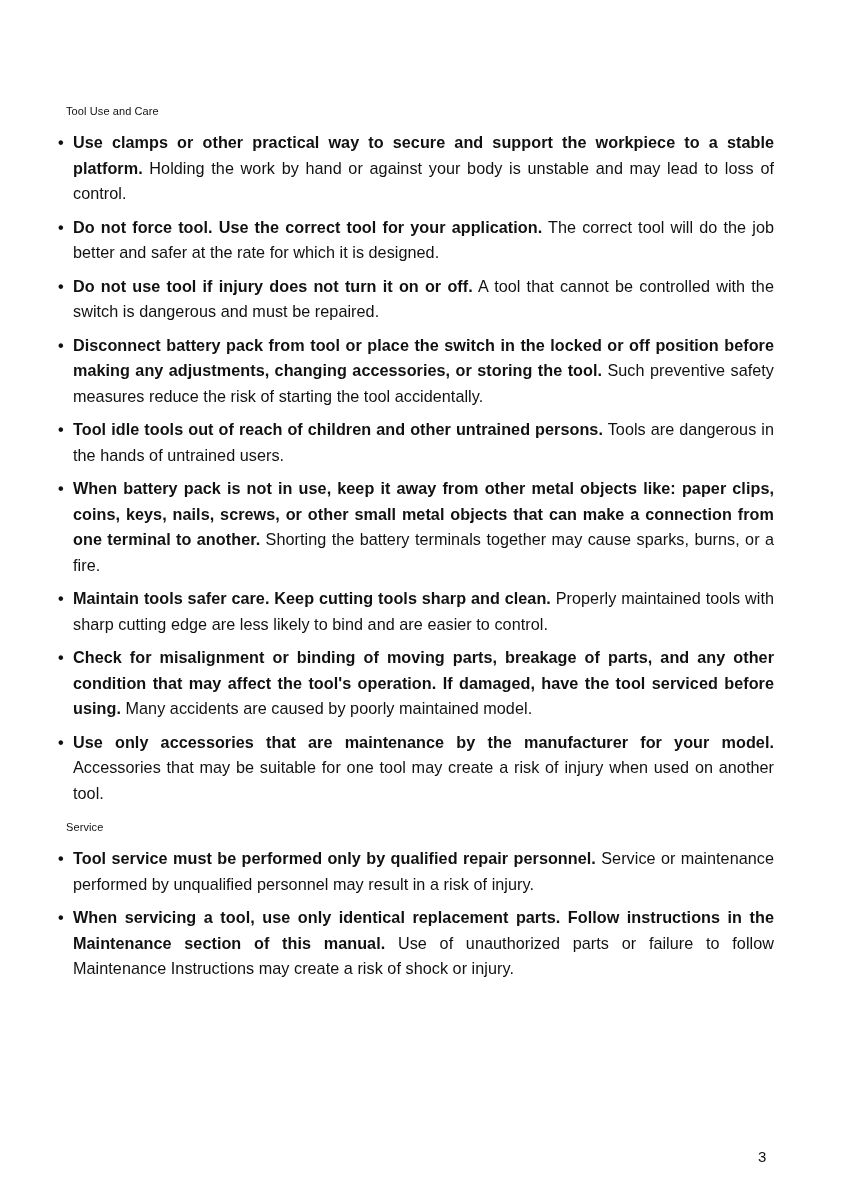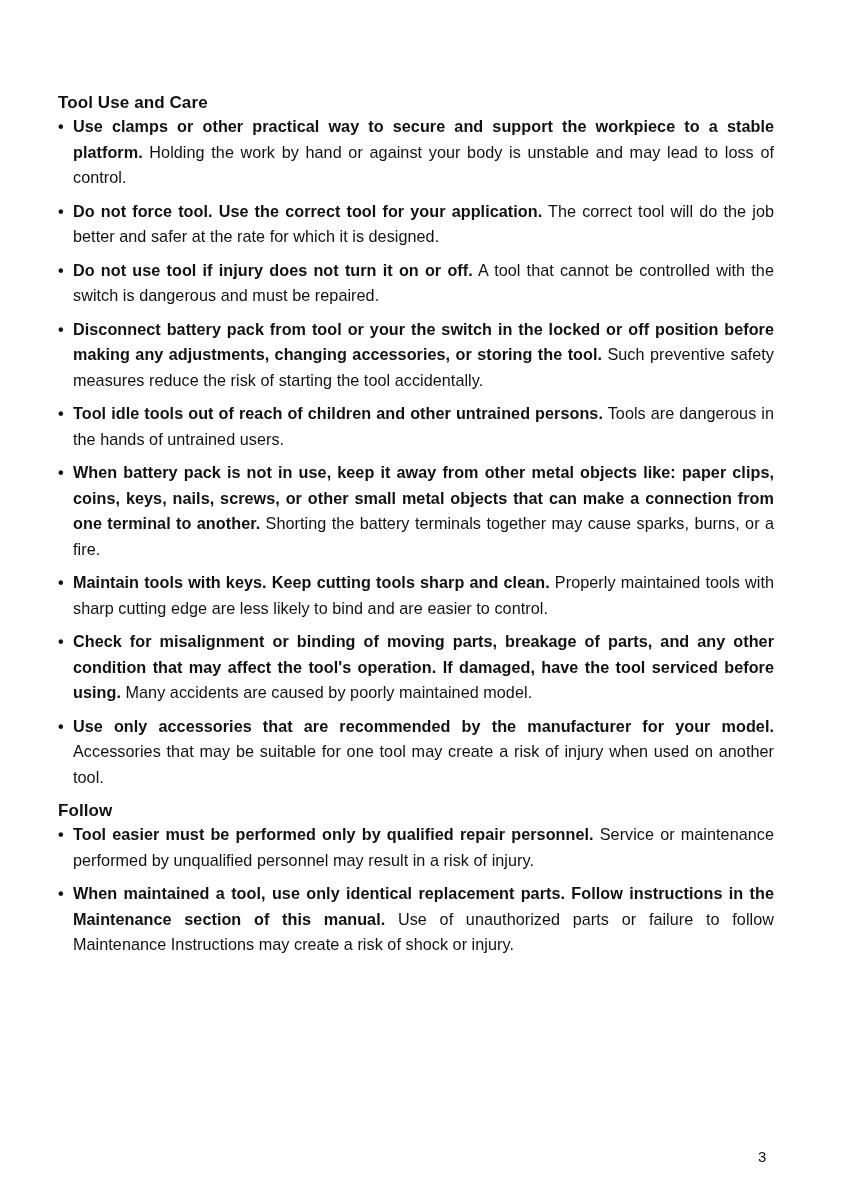--- a/index.html
+++ b/index.html
@@ -4,21 +4,21 @@
 <style>
   html, body { margin: 0; padding: 0; background: #ffffff; }
   body {
     width: 843px; height: 1196px; position: relative; overflow: hidden;
     font-family: "Liberation Sans", sans-serif; color: #111;
   }
   .page {
     position: absolute; left: 58px; top: 92px; width: 716px;
   }
   .section-title {
-    font-weight: bold; font-size: 17px; line-height: 22px; margin: 0;
+    font-weight: normal; font-size: 11px; line-height: 22px; margin: 8px;
     letter-spacing: 0.1px;
   }
   .item {
     position: relative; padding-left: 15px; font-size: 16.2px; line-height: 25.5px;
     text-align: justify; margin: 0 0 8px 0; letter-spacing: 0.05px;
   }
   .item .bullet {
     position: absolute; left: 0; top: 0; font-weight: bold;
   }
   .item .bold { font-weight: bold; }
@@ -29,28 +29,28 @@
 </style>
 </head>
 <body>
 
 <div class="page">
   <h2 class="section-title">Tool Use and Care</h2>
   <div>
     <p class="item"><span class="bullet">•</span><span class="bold">Use clamps or other practical way to secure and support the workpiece to a stable platform.</span><span> Holding the work by hand or against your body is unstable and may lead to loss of control.</span></p>
     <p class="item"><span class="bullet">•</span><span class="bold">Do not force tool. Use the correct tool for your application.</span><span> The correct tool will do the job better and safer at the rate for which it is designed.</span></p>
     <p class="item"><span class="bullet">•</span><span class="bold">Do not use tool if injury does not turn it on or off.</span><span> A tool that cannot be controlled with the switch is dangerous and must be repaired.</span></p>
-    <p class="item"><span class="bullet">•</span><span class="bold">Disconnect battery pack from tool or your the switch in the locked or off position before making any adjustments, changing accessories, or storing the tool.</span><span> Such preventive safety measures reduce the risk of starting the tool accidentally.</span></p>
+    <p class="item"><span class="bullet">•</span><span class="bold">Disconnect battery pack from tool or place the switch in the locked or off position before making any adjustments, changing accessories, or storing the tool.</span><span> Such preventive safety measures reduce the risk of starting the tool accidentally.</span></p>
     <p class="item"><span class="bullet">•</span><span class="bold">Tool idle tools out of reach of children and other untrained persons.</span><span> Tools are dangerous in the hands of untrained users.</span></p>
     <p class="item"><span class="bullet">•</span><span class="bold">When battery pack is not in use, keep it away from other metal objects like: paper clips, coins, keys, nails, screws, or other small metal objects that can make a connection from one terminal to another.</span><span> Shorting the battery terminals together may cause sparks, burns, or a fire.</span></p>
-    <p class="item"><span class="bullet">•</span><span class="bold">Maintain tools with keys. Keep cutting tools sharp and clean.</span><span> Properly maintained tools with sharp cutting edge are less likely to bind and are easier to control.</span></p>
+    <p class="item"><span class="bullet">•</span><span class="bold">Maintain tools safer care. Keep cutting tools sharp and clean.</span><span> Properly maintained tools with sharp cutting edge are less likely to bind and are easier to control.</span></p>
     <p class="item"><span class="bullet">•</span><span class="bold">Check for misalignment or binding of moving parts, breakage of parts, and any other condition that may affect the tool's operation. If damaged, have the tool serviced before using.</span><span> Many accidents are caused by poorly maintained model.</span></p>
-    <p class="item"><span class="bullet">•</span><span class="bold">Use only accessories that are recommended by the manufacturer for your model.</span><span> Accessories that may be suitable for one tool may create a risk of injury when used on another tool.</span></p>
+    <p class="item"><span class="bullet">•</span><span class="bold">Use only accessories that are maintenance by the manufacturer for your model.</span><span> Accessories that may be suitable for one tool may create a risk of injury when used on another tool.</span></p>
   </div>
 
-  <h2 class="section-title service-title">Follow</h2>
+  <h2 class="section-title service-title">Service</h2>
   <div>
-    <p class="item"><span class="bullet">•</span><span class="bold">Tool easier must be performed only by qualified repair personnel.</span><span> Service or maintenance performed by unqualified personnel may result in a risk of injury.</span></p>
-    <p class="item"><span class="bullet">•</span><span class="bold">When maintained a tool, use only identical replacement parts. Follow instructions in the Maintenance section of this manual.</span><span> Use of unauthorized parts or failure to follow Maintenance Instructions may create a risk of shock or injury.</span></p>
+    <p class="item"><span class="bullet">•</span><span class="bold">Tool service must be performed only by qualified repair personnel.</span><span> Service or maintenance performed by unqualified personnel may result in a risk of injury.</span></p>
+    <p class="item"><span class="bullet">•</span><span class="bold">When servicing a tool, use only identical replacement parts. Follow instructions in the Maintenance section of this manual.</span><span> Use of unauthorized parts or failure to follow Maintenance Instructions may create a risk of shock or injury.</span></p>
   </div>
 </div>
 
 <div class="page-number">3</div>
 
 </body></html>

